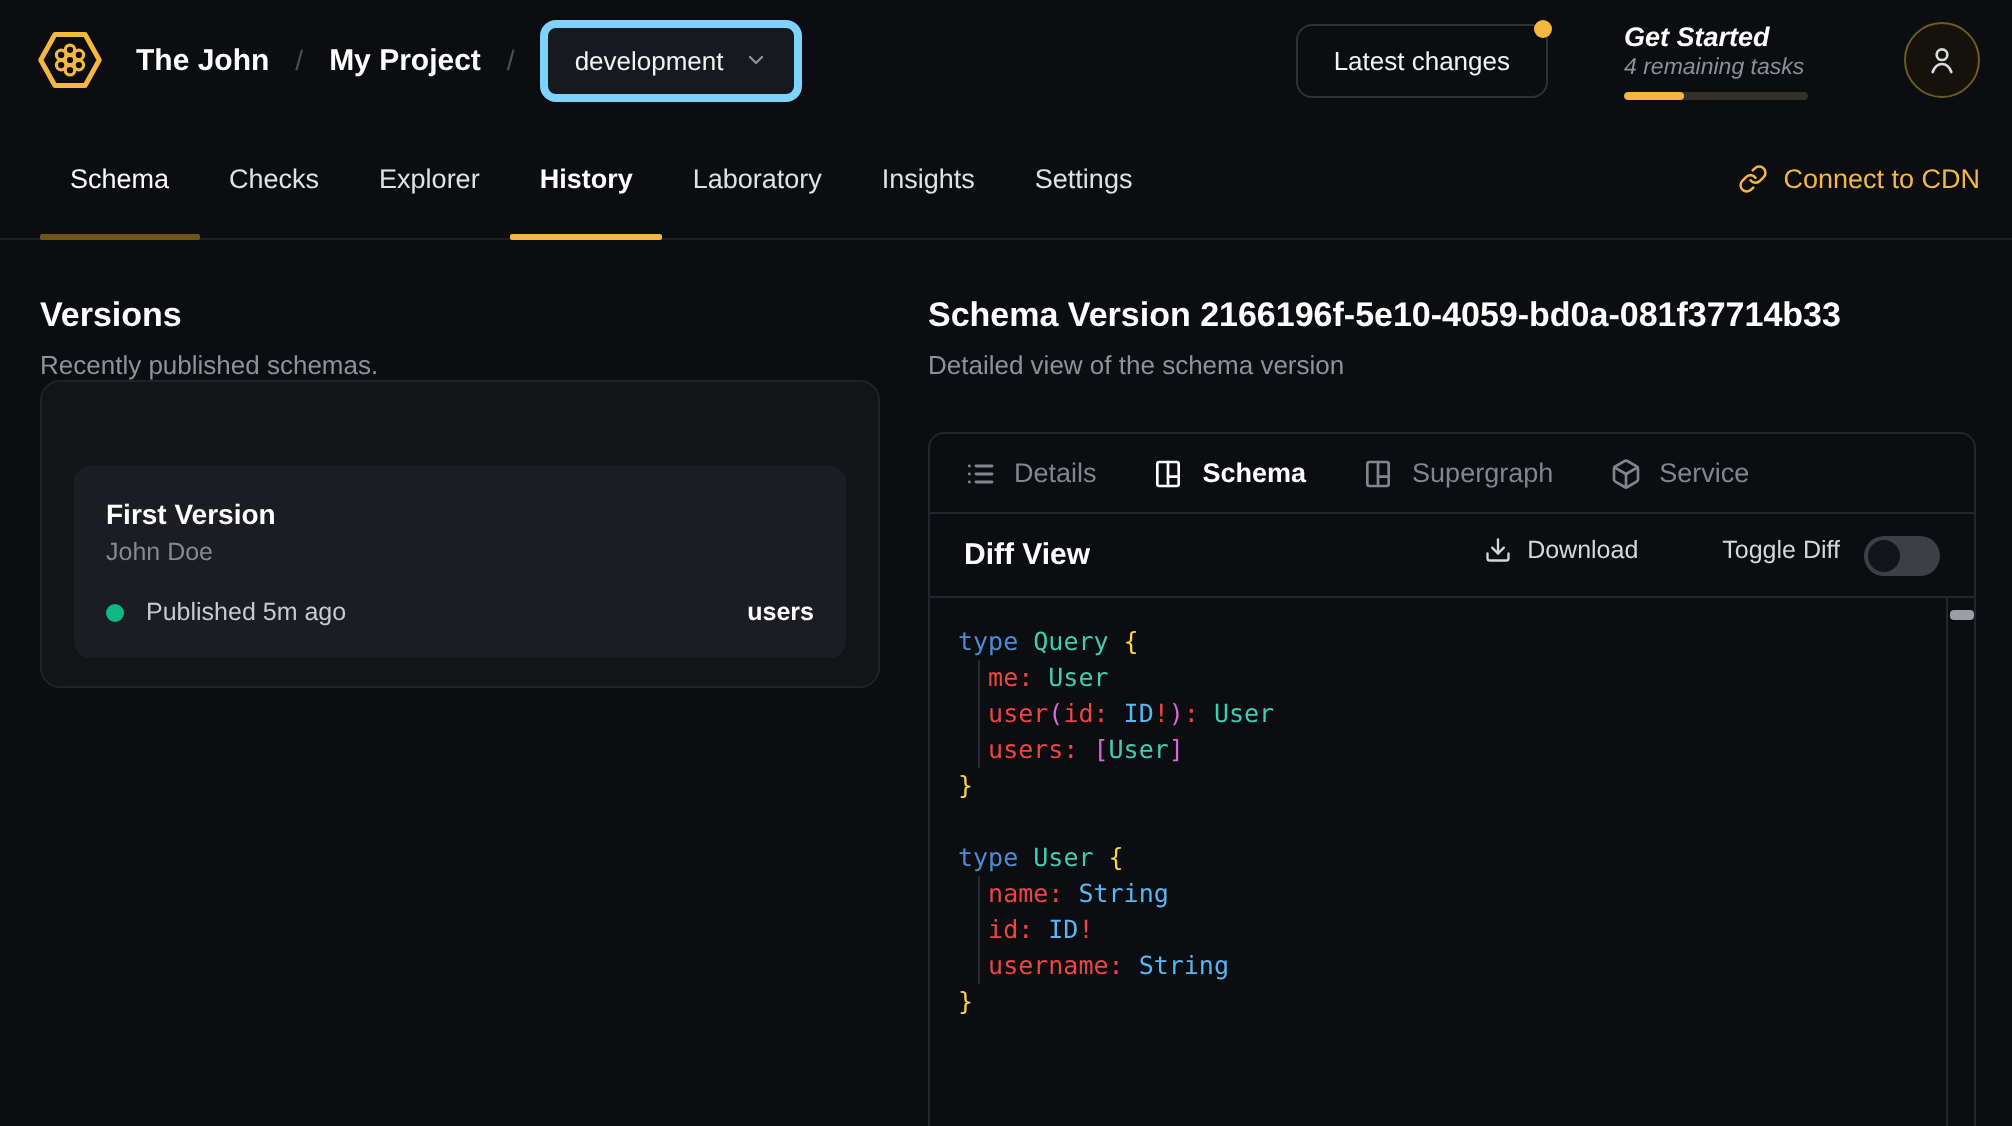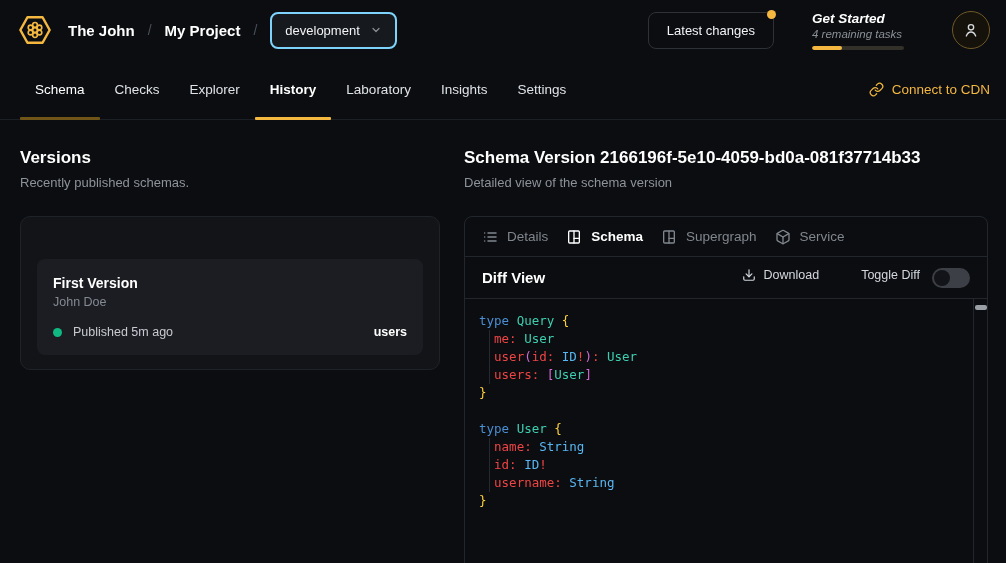--- a/index.html
+++ b/index.html
@@ -13,21 +13,21 @@
   svg { display:block; }
 
   
   .header { height:60px; display:flex; align-items:center; padding:0 16px; }
   .logo { width:38px; height:38px; display:flex; align-items:center; justify-content:center; }
   .brand-name { font-size:15px; font-weight:700; color:#fff; margin-left:14px; }
   .crumb-sep { color:#4b5058; margin:0 13px; font-size:14px; }
   .project-name { font-size:15px; font-weight:600; color:#fff; }
   .target-select {
     display:flex; align-items:center; gap:10px;
-    background:#16191e; border:2px solid #7dd3fc; border-radius:8px;
+    background:#16191e; border:4px solid #7dd3fc; border-radius:8px;
     padding:9px 13px; color:#f2f3f5; font-size:13px; cursor:pointer;
   }
   .target-select .chev { color:#8b9097; }
   .header-right { margin-left:auto; display:flex; align-items:center; }
   .latest-btn {
     position:relative; background:transparent; border:1px solid #2e3138;
     border-radius:8px; padding:10px 18px; color:#f2f3f5; font-size:13px; cursor:pointer;
     font-family:inherit;
   }
   .latest-dot { position:absolute; top:-3px; right:-3px; width:9px; height:9px; border-radius:50%; background:#f4b740; }
@@ -54,36 +54,36 @@
   .nav-tab.dim-active { color:#fff; }
   .nav-tab.dim-active .underline { background:#6f5618; }
   .cdn-link { margin-left:auto; display:flex; align-items:center; gap:8px; color:#f4b740; font-size:13.5px; cursor:pointer; }
 
   
   .main { display:grid; grid-template-columns:420px 1fr; gap:24px; padding:28px 18px 0 20px; height:443px; }
   .panel-title { font-size:17px; font-weight:700; color:#fff; }
   .panel-sub { font-size:13px; color:#8e939a; margin-top:7px; }
 
   .versions-card {
-    margin-top:26px; background:#121418; border:1px solid #1f2227; border-radius:10px;
+    background:#121418; border:1px solid #1f2227; border-radius:10px;
     padding:42px 16px 14px;
   }
   .version-item { background:#1b1d22; border-radius:8px; padding:16px; cursor:pointer; }
   .vi-name { font-size:14px; font-weight:700; color:#fff; }
   .vi-author { font-size:12.5px; color:#848a91; margin-top:4px; }
   .vi-row { display:flex; align-items:center; margin-top:16px; }
   .vi-dot { width:9px; height:9px; border-radius:50%; background:#10b981; margin-right:11px; }
   .vi-status { font-size:12.5px; color:#c7cbd1; }
   .vi-service { margin-left:auto; font-size:12.5px; font-weight:700; color:#fff; }
 
   .detail-container {
     margin-top:26px; border:1px solid #23262c; border-radius:8px 8px 0 0;
     height:348px; display:flex; flex-direction:column; overflow:hidden;
   }
-  .detail-tabs { height:40px; display:flex; align-items:center; gap:18px; padding:0 17px; border-bottom:1px solid #23262c; flex:none; }
+  .detail-tabs { height:40px; display:flex; align-items:center; gap:28px; padding:0 17px; border-bottom:1px solid #23262c; flex:none; }
   .dtab { display:flex; align-items:center; gap:9px; color:#81868d; font-size:13.5px; cursor:pointer; }
   .dtab.active { color:#fff; font-weight:600; }
   .diff-row { height:42px; display:flex; align-items:center; padding:0 17px; border-bottom:1px solid #23262c; flex:none; }
   .diff-title { font-size:15px; font-weight:700; color:#fff; }
   .diff-actions { margin-left:auto; display:flex; align-items:flex-start; }
   .download-btn { display:flex; align-items:center; gap:8px; color:#d4d8dd; font-size:12.5px; cursor:pointer; }
   .toggle-label { margin-left:42px; color:#d4d8dd; font-size:12.5px; }
   .toggle {
     margin-left:12px; width:38px; height:20px; border-radius:10px; background:#3c3f45;
     position:relative; cursor:pointer;

